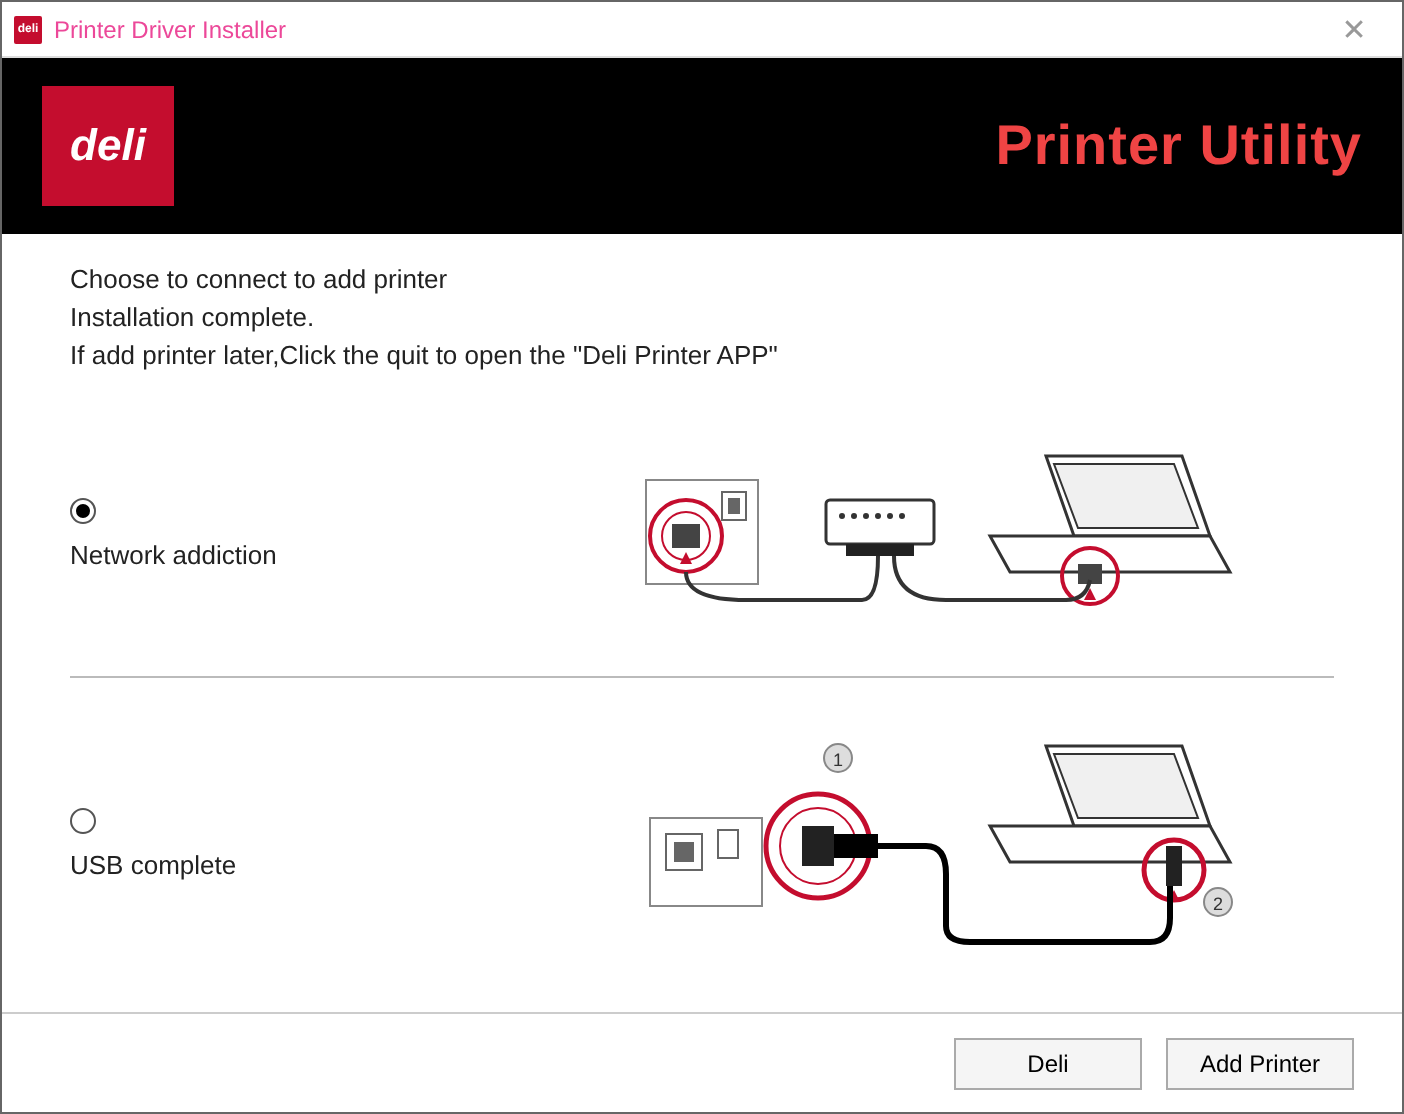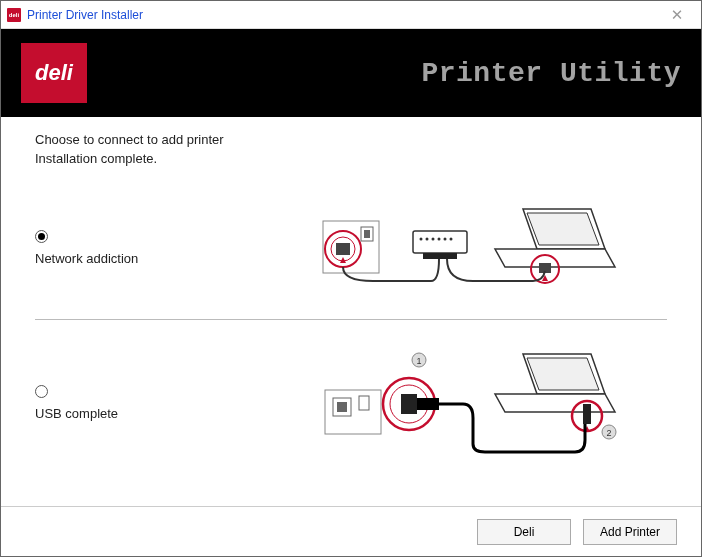--- a/index.html
+++ b/index.html
@@ -28,21 +28,21 @@
   background: #c40d2e;
   margin-right: 6px;
   display: flex;
   align-items: center;
   justify-content: center;
   color: #fff;
   font-size: 6px;
   font-weight: bold;
   border-radius: 1px;
 }
-.titlebar .title { flex: 1; font-size: 12px; color: #1d4ed8; }
+.titlebar .title { flex: 1; font-size: 12px; color: #ec4899; }
 .titlebar .close {
   width: 36px; height: 22px;
   display: flex; align-items: center; justify-content: center;
   color: #999; font-size: 15px;
   cursor: pointer;
 }
 .banner {
   height: 88px;
   background: #000;
   display: flex;
@@ -57,24 +57,24 @@
   justify-content: center;
   color: #fff;
   font-size: 22px;
   font-weight: 600;
   font-style: italic;
   font-family: Arial, sans-serif;
 }
 .banner .utility-title {
   flex: 1;
   text-align: right;
-  color: #a3a3a3;
+  color: #ef4444;
   font-size: 28px;
   font-weight: 600;
-  font-family: Liberation Mono, monospace;
+  font-family: Liberation Sans, sans-serif;
   letter-spacing: 0.5px;
 }
 .content {
   flex: 1;
   padding: 14px 34px 0 34px;
   display: flex;
   flex-direction: column;
 }
 .msg { font-size: 13px; line-height: 1.45; margin-bottom: 28px; }
 .option-row {
@@ -146,20 +146,21 @@
 
 <div class="banner">
   <div class="logo">deli</div>
   <div class="utility-title">Printer Utility</div>
 </div>
 
 <div class="content">
   <div class="msg">
     <div> Choose to connect to add printer</div>
     <div>Installation complete.</div>
+    <div>If add printer later,Click the quit to open the "Deli Printer APP"</div>
   </div>
 
   <div class="option-row">
     <label class="radio-group">
       <span class="radio-dot checked"></span>
       <span>Network addiction</span>
     </label>
     <div class="illustration">
       <svg width="310" height="90" viewBox="0 0 310 90">
 

